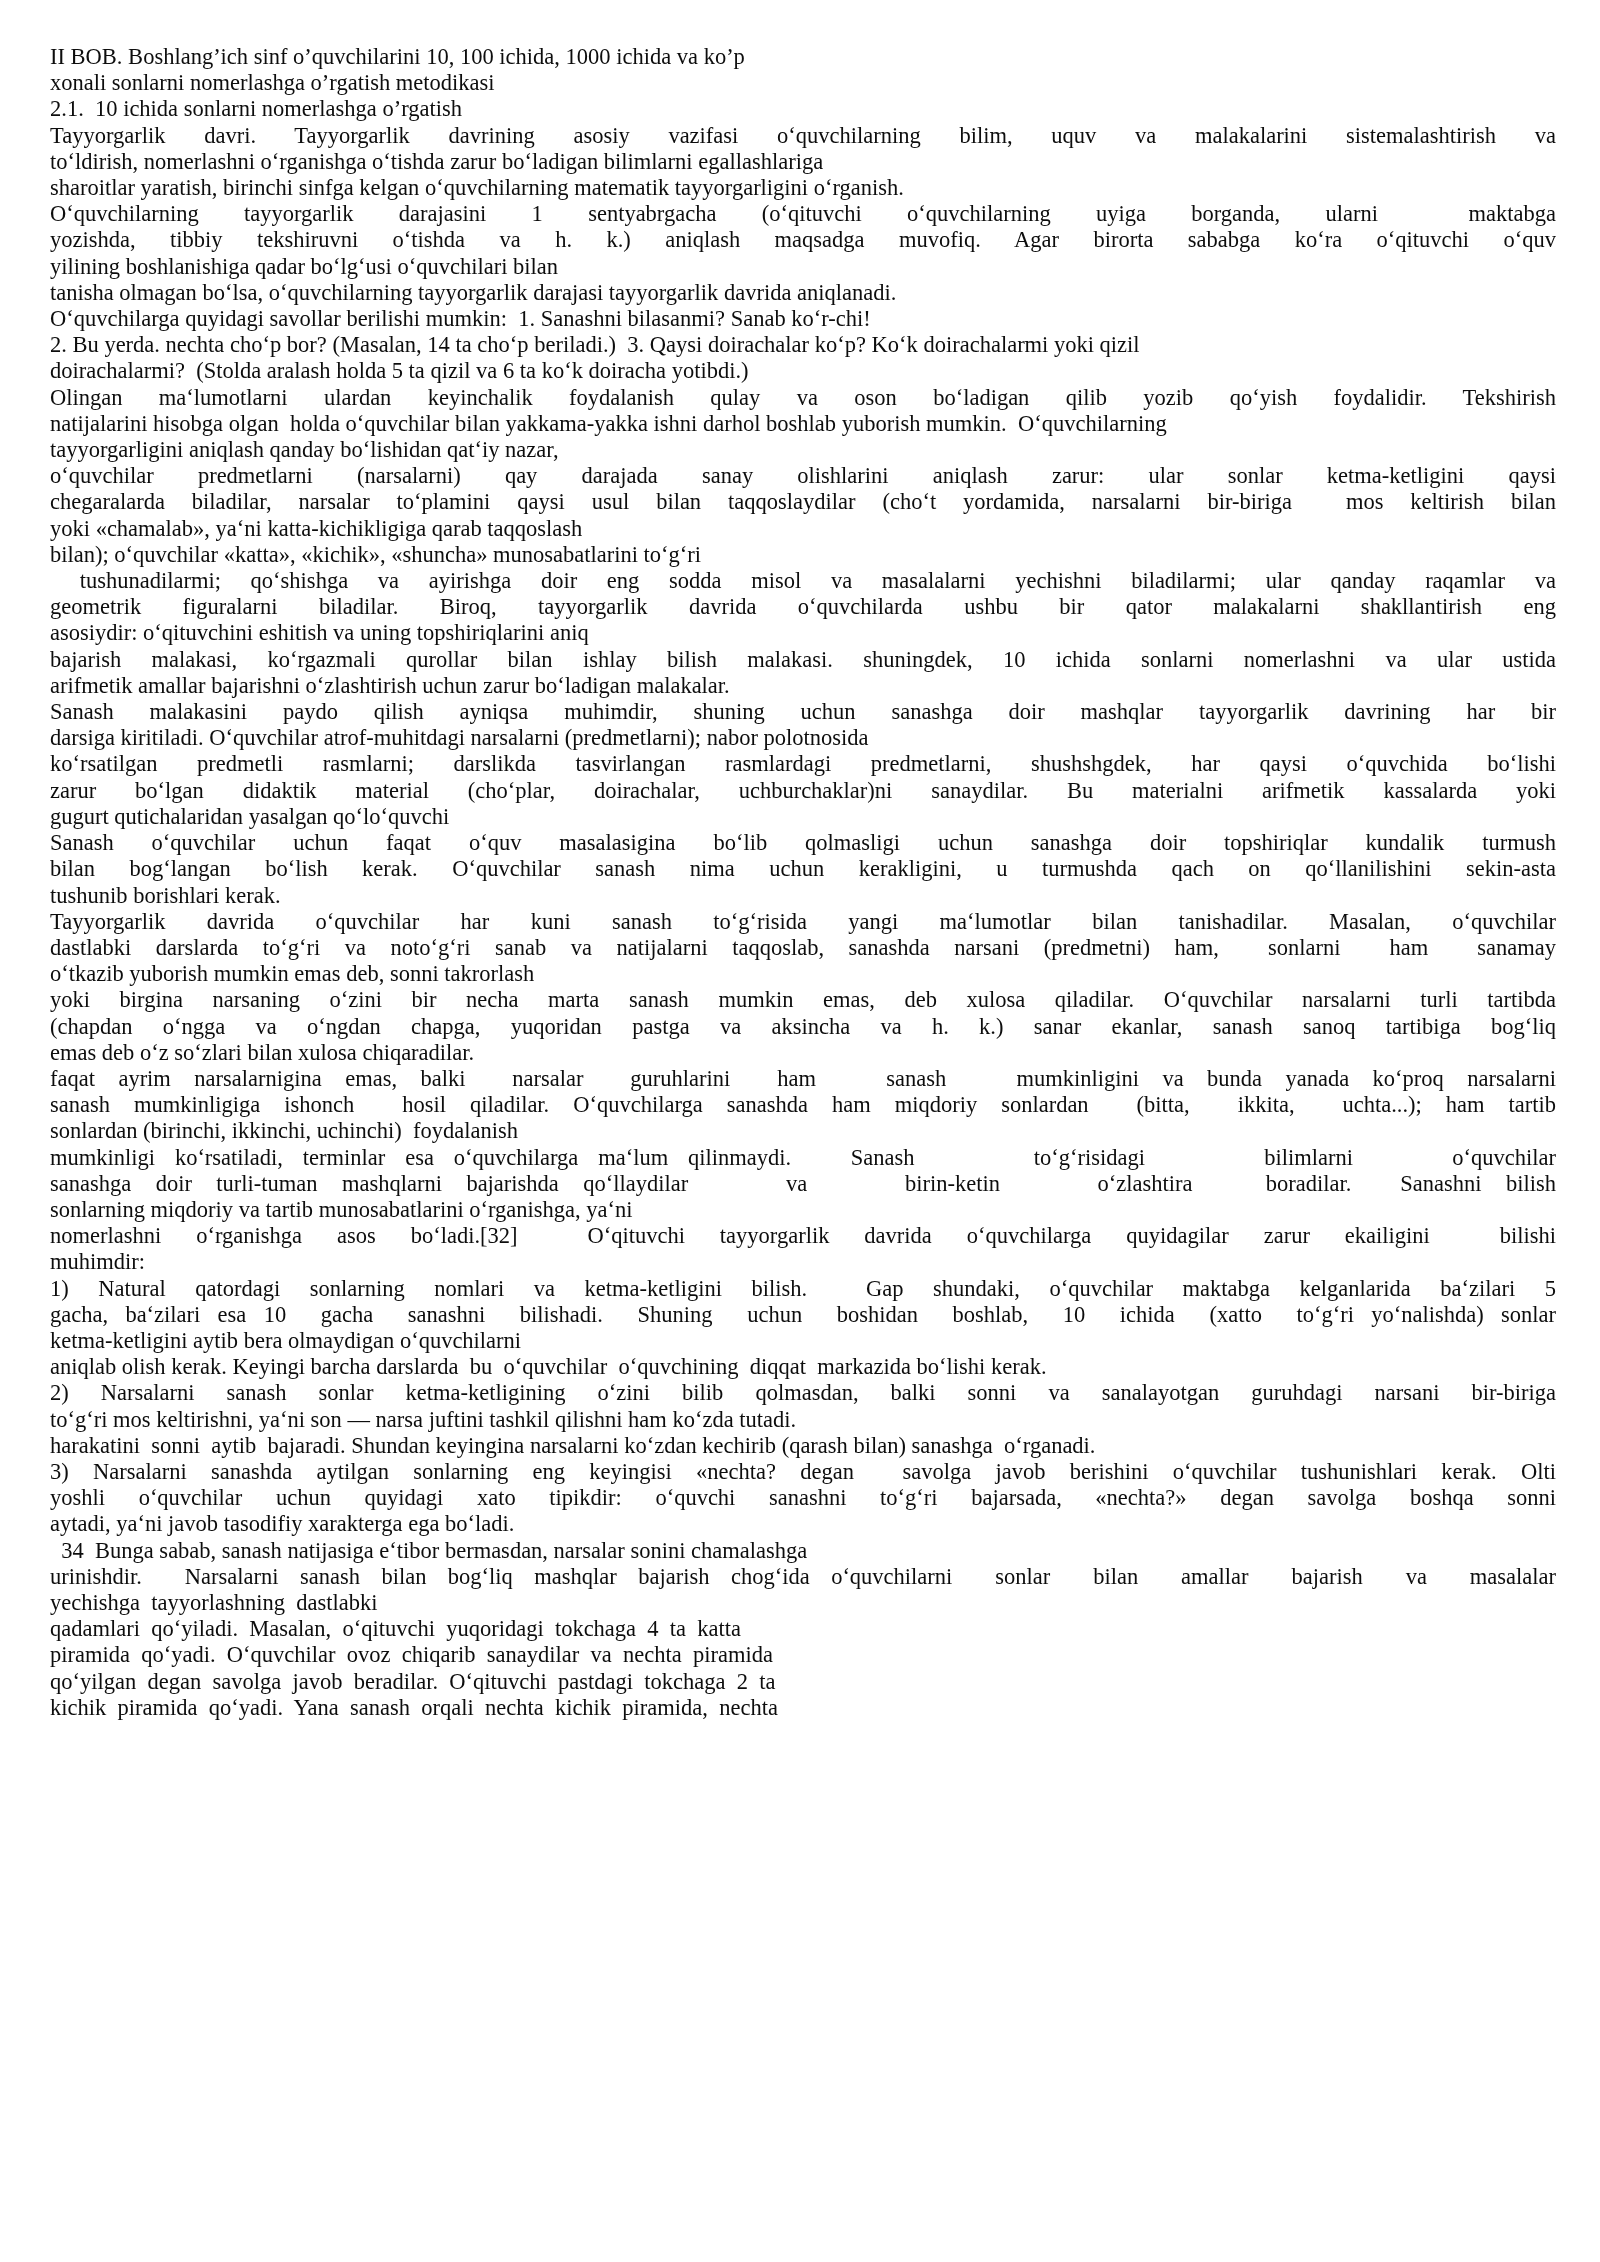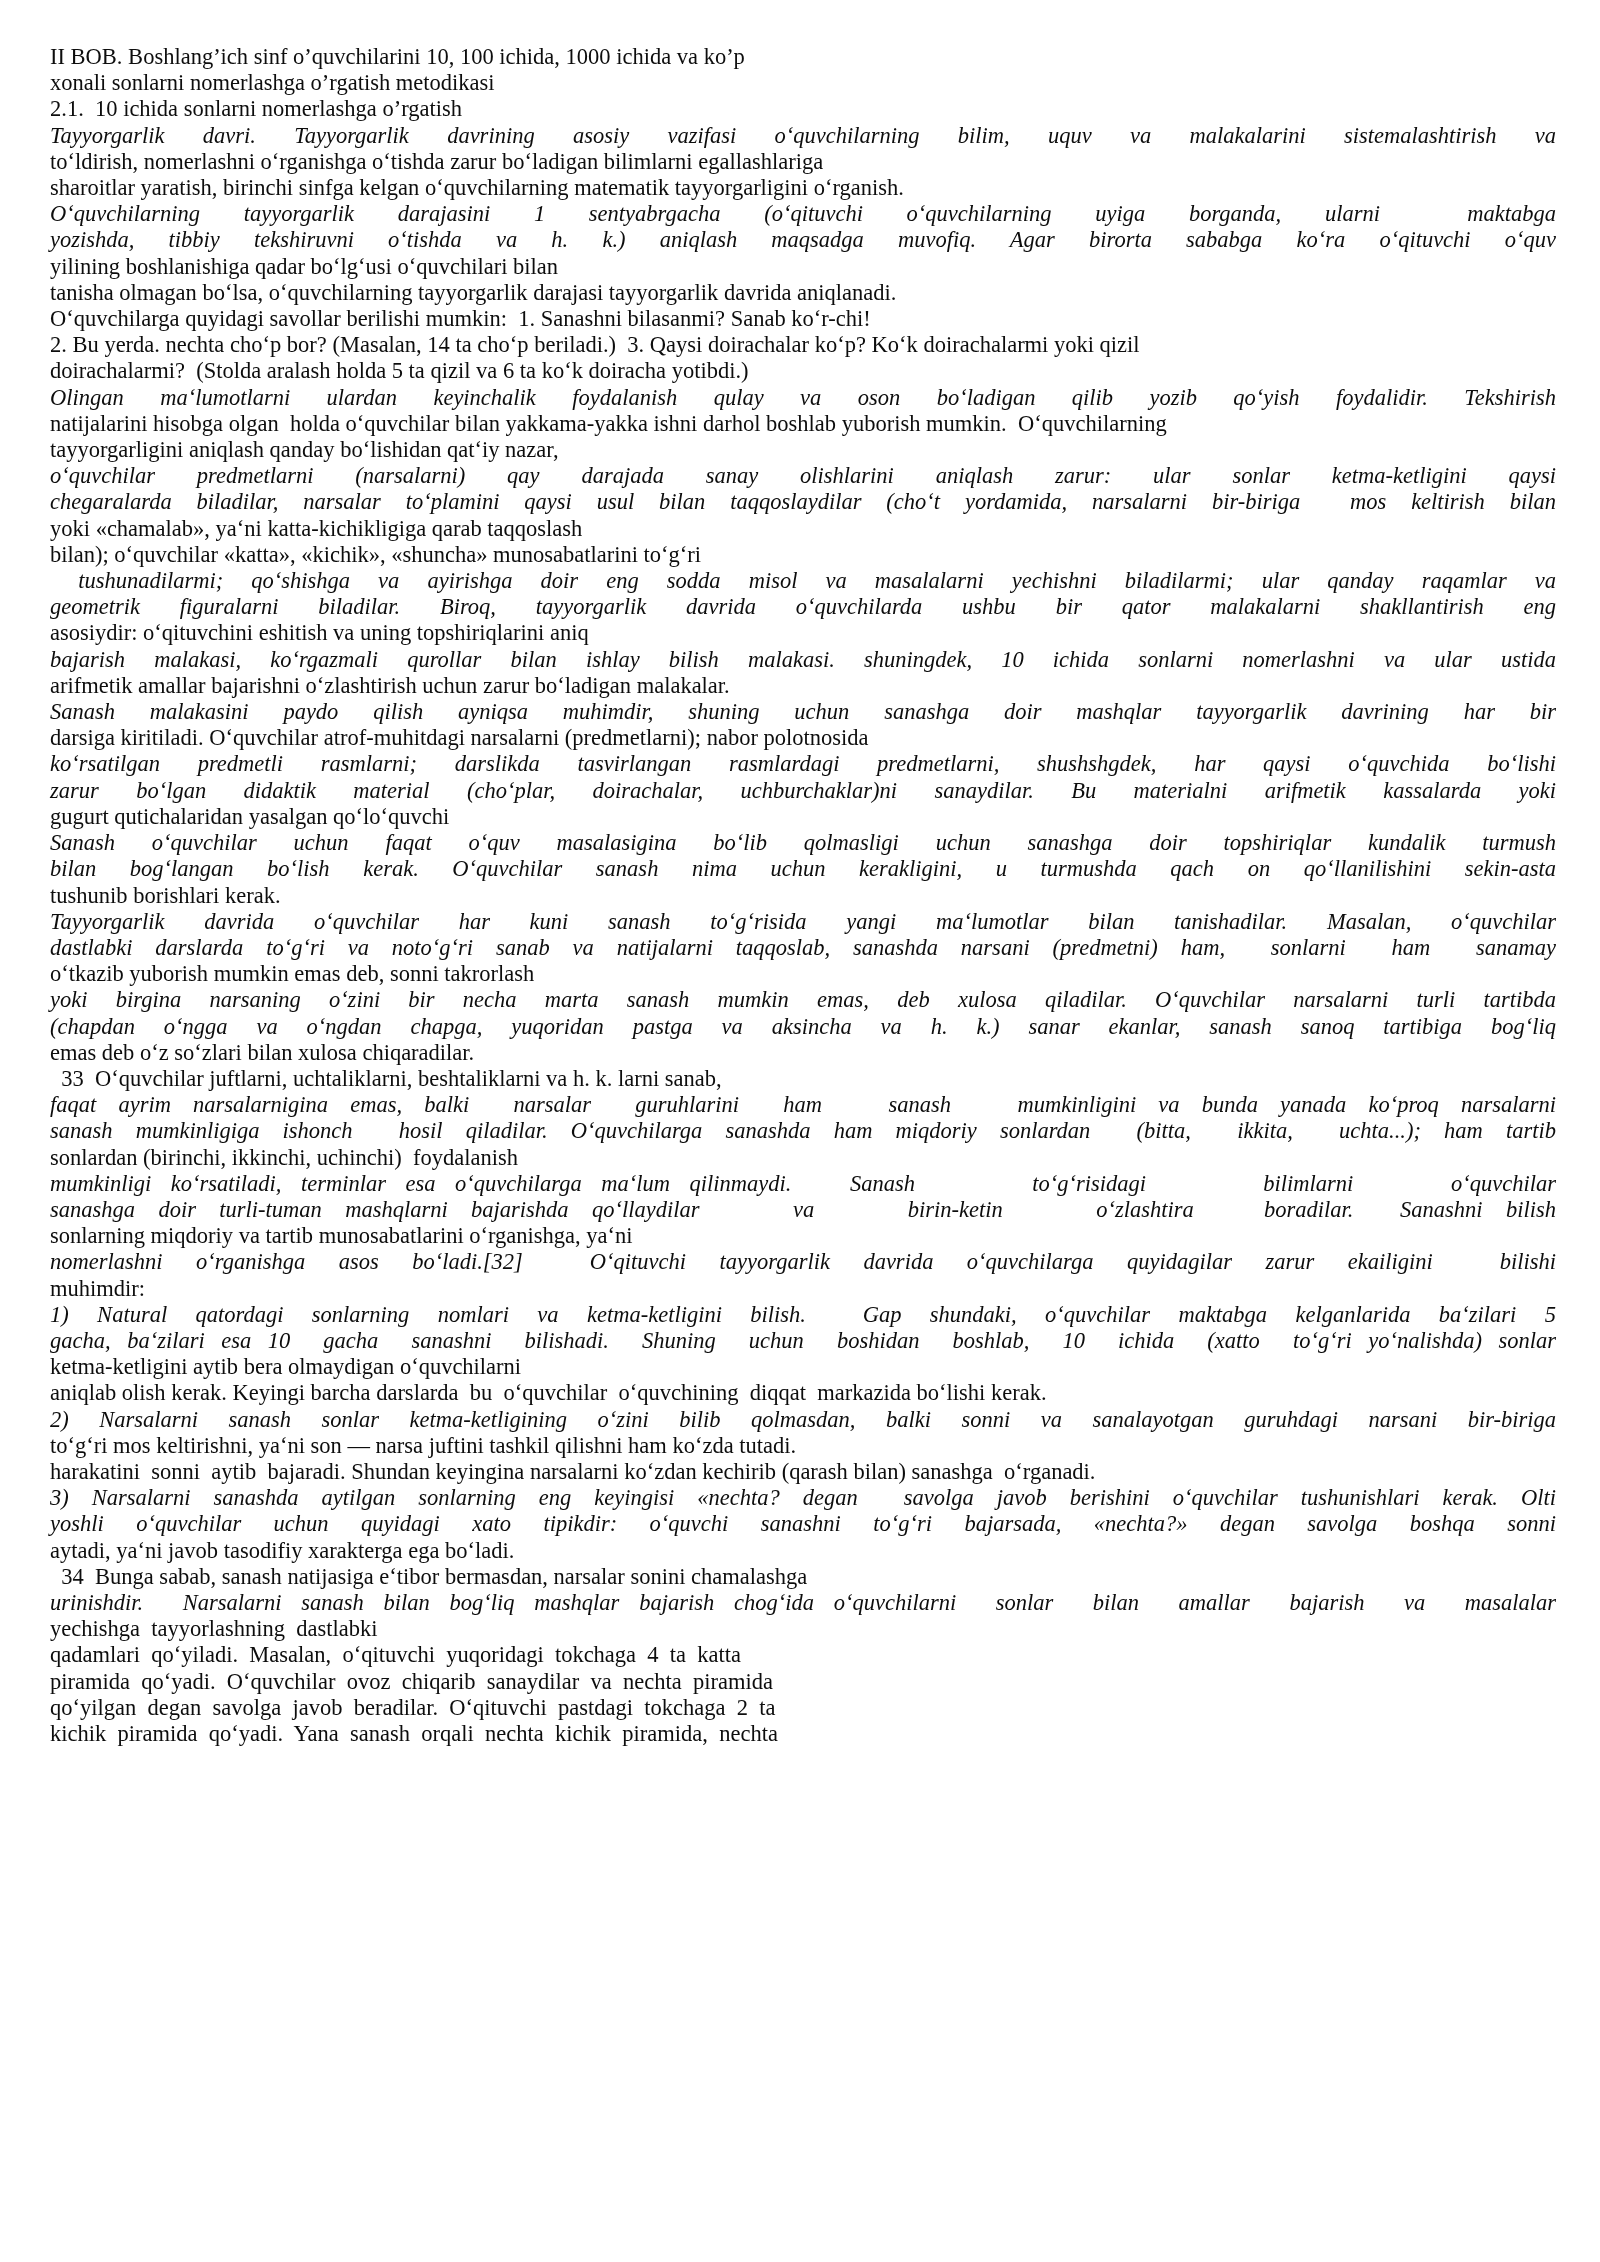--- a/index.html
+++ b/index.html
@@ -31,21 +31,20 @@
   
   .ln {
     display: block;
     white-space: pre-wrap;
     margin: 0;
     padding: 0;
   }
   .ln.j {
     text-align: justify;
     text-align-last: justify;
-    font-style: italic;
   }
   .ln.n {
     text-align: left;
     text-align-last: left;
   }
 </style>
 </head>
 <body>
 
 <div class="page">
@@ -82,21 +81,20 @@
       <span class="ln n">gugurt qutichalaridan yasalgan qoʻloʻquvchi</span>
       <span class="ln j">Sanash oʻquvchilar uchun faqat oʻquv masalasigina boʻlib qolmasligi uchun sanashga doir topshiriqlar kundalik turmush</span>
       <span class="ln j">bilan bogʻlangan boʻlish kerak. Oʻquvchilar sanash nima uchun kerakligini, u turmushda qach on qoʻllanilishini sekin-asta</span>
       <span class="ln n">tushunib borishlari kerak.</span>
       <span class="ln j">Tayyorgarlik davrida oʻquvchilar har kuni sanash toʻgʻrisida yangi maʻlumotlar bilan tanishadilar. Masalan, oʻquvchilar</span>
       <span class="ln j">dastlabki darslarda toʻgʻri va notoʻgʻri sanab va natijalarni taqqoslab, sanashda narsani (predmetni) ham,  sonlarni  ham  sanamay</span>
       <span class="ln n">oʻtkazib yuborish mumkin emas deb, sonni takrorlash</span>
       <span class="ln j">yoki birgina narsaning oʻzini bir necha marta sanash mumkin emas, deb xulosa qiladilar. Oʻquvchilar narsalarni turli tartibda</span>
       <span class="ln j">(chapdan oʻngga va oʻngdan chapga, yuqoridan pastga va aksincha va h. k.) sanar ekanlar, sanash sanoq tartibiga bogʻliq</span>
       <span class="ln n">emas deb oʻz soʻzlari bilan xulosa chiqaradilar.</span>
-      <span class="ln n">  33  Oʻquvchilar juftlarni, uchtaliklarni, beshtaliklarni va h. k. larni sanab,</span>
       <span class="ln j">faqat ayrim narsalarnigina emas, balki  narsalar  guruhlarini  ham   sanash   mumkinligini va bunda yanada koʻproq narsalarni</span>
       <span class="ln j">sanash mumkinligiga ishonch  hosil qiladilar. Oʻquvchilarga sanashda ham miqdoriy sonlardan  (bitta,  ikkita,  uchta...); ham tartib</span>
       <span class="ln n">sonlardan (birinchi, ikkinchi, uchinchi)  foydalanish</span>
       <span class="ln j">mumkinligi koʻrsatiladi, terminlar esa oʻquvchilarga maʻlum qilinmaydi.   Sanash      toʻgʻrisidagi      bilimlarni     oʻquvchilar</span>
       <span class="ln j">sanashga doir turli-tuman mashqlarni bajarishda qoʻllaydilar    va    birin-ketin    oʻzlashtira   boradilar.  Sanashni bilish</span>
       <span class="ln n">sonlarning miqdoriy va tartib munosabatlarini oʻrganishga, yaʻni</span>
       <span class="ln j">nomerlashni oʻrganishga asos boʻladi.[32]  Oʻqituvchi tayyorgarlik davrida oʻquvchilarga quyidagilar zarur ekailigini  bilishi</span>
       <span class="ln n">muhimdir:</span>
       <span class="ln j">1) Natural qatordagi sonlarning nomlari va ketma-ketligini bilish.  Gap shundaki, oʻquvchilar maktabga kelganlarida baʻzilari 5</span>
       <span class="ln j">gacha, baʻzilari esa 10  gacha  sanashni  bilishadi.  Shuning  uchun  boshidan  boshlab,  10  ichida  (xatto  toʻgʻri yoʻnalishda) sonlar</span>

